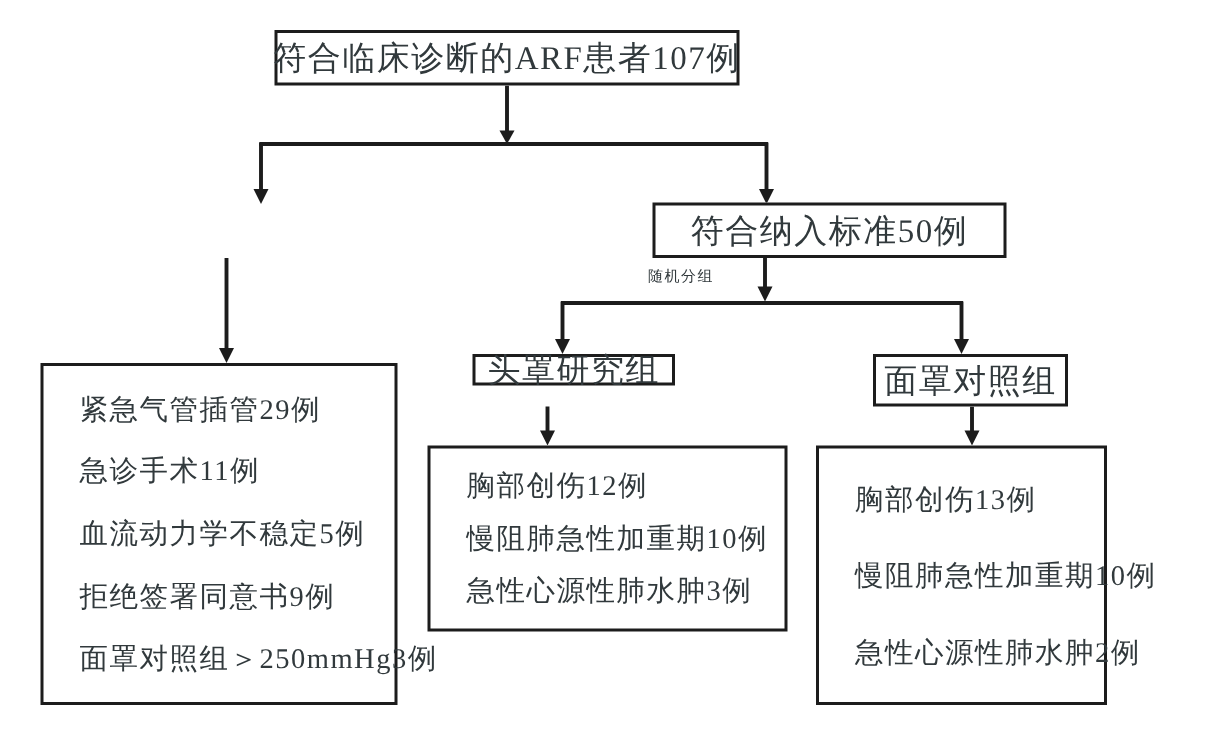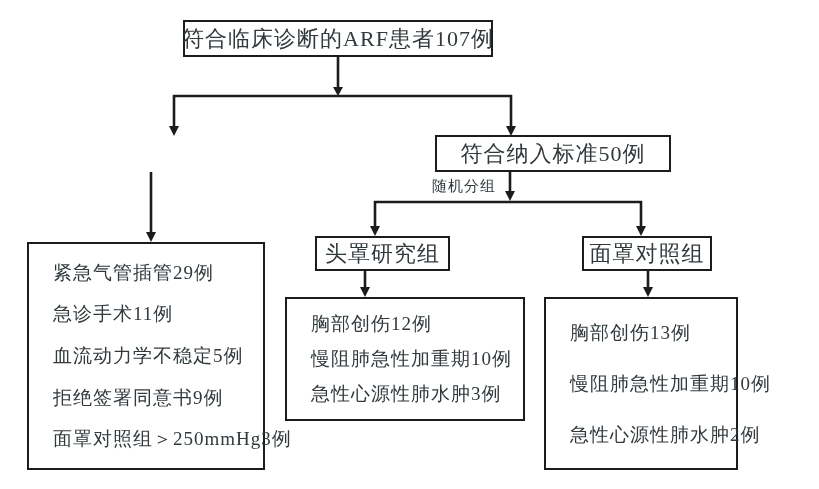--- a/index.html
+++ b/index.html
@@ -54,30 +54,30 @@
     padding: 8px 4px 8px 24px;
     font-size: 19px;
     letter-spacing: 1px;
     color: #31393c;
   }
   .details .line {
     white-space: nowrap;
   }
   .rand-label {
     position: absolute;
-    font-size: 15px;
+    font-size: 10px;
     letter-spacing: 1px;
     color: #31393c;
     white-space: nowrap;
   }
   
   #node-top            { left: 183px; top: 20px;  width: 310px; height: 37px; }
   #node-excluded       { left: 86px;  top: 135px; width: 153px; height: 37px; }
   #node-included       { left: 415px; top: 135px; width: 236px; height: 37px; margin-left: 20px; }
-  #node-helmet-group   { left: 315px; top: 236px; width: 135px; height: 35px; }
+  #node-helmet-group   { left: 315px; top: 236px; width: 135px; height: 21px; }
   #node-mask-group     { left: 582px; top: 236px; width: 130px; height: 35px; font-family: Liberation Serif, serif; }
   #box-exclusion       { left: 27px;  top: 242px; width: 238px; height: 228px; }
   #box-helmet-details  { left: 285px; top: 297px; width: 240px; height: 124px; }
   #box-mask-details    { left: 544px; top: 297px; width: 194px; height: 173px; }
   #label-randomization { left: 432px; top: 177px; }
 </style>
 </head>
 <body>
 
 <div id="canvas">

